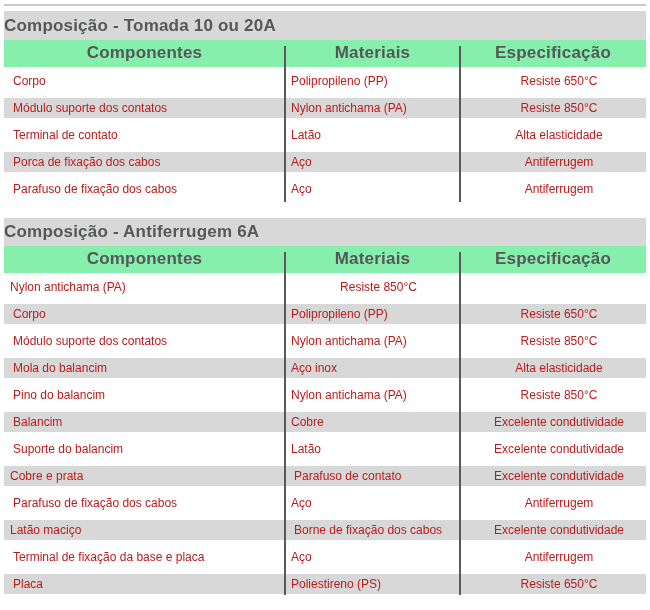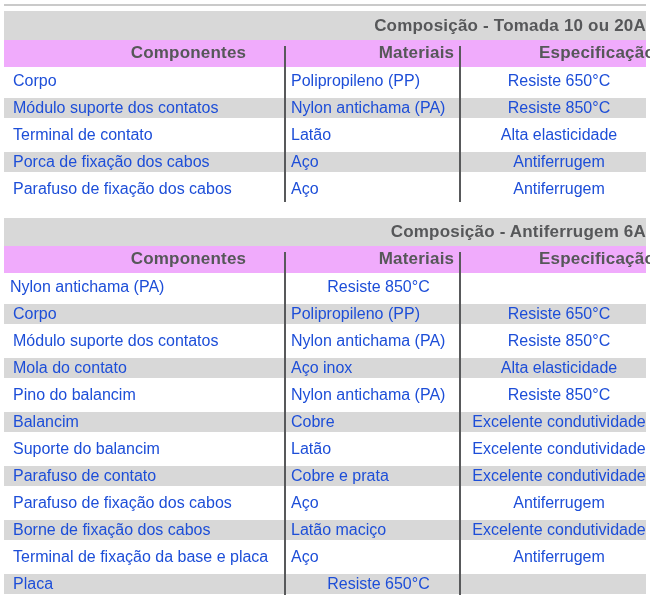--- a/index.html
+++ b/index.html
@@ -24,50 +24,49 @@
   }
   .tbl-1 { margin-top: 5px; }
   .tbl-2 { margin-top: 16px; }
 
   .tbl-title {
     height: 29px;
     background: #d8d8d8;
     color: #565759;
     font-size: 17px;
     font-weight: bold;
-    text-align: right;
+    text-align: left;
     line-height: 30px;
     letter-spacing: 0.2px;
   }
   .tbl-2 .tbl-title { height: 28px; line-height: 28px; }
 
   .hdr-row {
     height: 27px;
-    background: #f0abfc;
+    background: #86efac;
     display: grid;
     grid-template-columns: 281px 175px 186px;
-    padding-left: 44px;
   }
   .hdr-cell {
     color: #565759;
     font-size: 17px;
     font-weight: bold;
     text-align: center;
     line-height: 25px;
     letter-spacing: 0.2px;
   }
 
   .row {
     height: 27px;
     display: grid;
     grid-template-columns: 281px 175px 186px;
     align-items: center;
     background: #ffffff;
-    color: #1d4ed8;
-    font-size: 16px;
+    color: #b91c1c;
+    font-size: 12px;
     white-space: nowrap;
   }
   .row.shade {
     background: #d8d8d8;
     border-top: 4px solid #ffffff;
     border-bottom: 3px solid #ffffff;
   }
   .cell { overflow: hidden; }
   .cell.c1 { padding-left: 9px;  }
   .cell.c2 { padding-left: 6px; }
@@ -143,59 +142,60 @@
     <div class="cell c1">Corpo</div>
     <div class="cell c2">Polipropileno (PP)</div>
     <div class="cell c3">Resiste 650°C</div>
   </div>
   <div class="row">
     <div class="cell c1">Módulo suporte dos contatos</div>
     <div class="cell c2">Nylon antichama (PA)</div>
     <div class="cell c3">Resiste 850°C</div>
   </div>
   <div class="row shade">
-    <div class="cell c1">Mola do contato</div>
+    <div class="cell c1">Mola do balancim</div>
     <div class="cell c2">Aço inox</div>
     <div class="cell c3">Alta elasticidade</div>
   </div>
   <div class="row">
     <div class="cell c1">Pino do balancim</div>
     <div class="cell c2">Nylon antichama (PA)</div>
     <div class="cell c3">Resiste 850°C</div>
   </div>
   <div class="row shade">
     <div class="cell c1">Balancim</div>
     <div class="cell c2">Cobre</div>
     <div class="cell c3">Excelente condutividade</div>
   </div>
   <div class="row">
     <div class="cell c1">Suporte do balancim</div>
     <div class="cell c2">Latão</div>
     <div class="cell c3">Excelente condutividade</div>
   </div>
   <div class="row shade">
+    <div class="cell c2">Cobre e prata</div>
     <div class="cell c1">Parafuso de contato</div>
-    <div class="cell c2">Cobre e prata</div>
     <div class="cell c3">Excelente condutividade</div>
   </div>
   <div class="row">
     <div class="cell c1">Parafuso de fixação dos cabos</div>
     <div class="cell c2">Aço</div>
     <div class="cell c3">Antiferrugem</div>
   </div>
   <div class="row shade">
+    <div class="cell c2">Latão maciço</div>
     <div class="cell c1">Borne de fixação dos cabos</div>
-    <div class="cell c2">Latão maciço</div>
     <div class="cell c3">Excelente condutividade</div>
   </div>
   <div class="row">
     <div class="cell c1">Terminal de fixação da base e placa</div>
     <div class="cell c2">Aço</div>
     <div class="cell c3">Antiferrugem</div>
   </div>
   <div class="row shade">
     <div class="cell c1">Placa</div>
+    <div class="cell c2">Poliestireno (PS)</div>
     <div class="cell c3">Resiste 650°C</div>
   </div>
 
   <div class="vline v1"></div>
   <div class="vline v2"></div>
 </section>
 
 </body></html>

